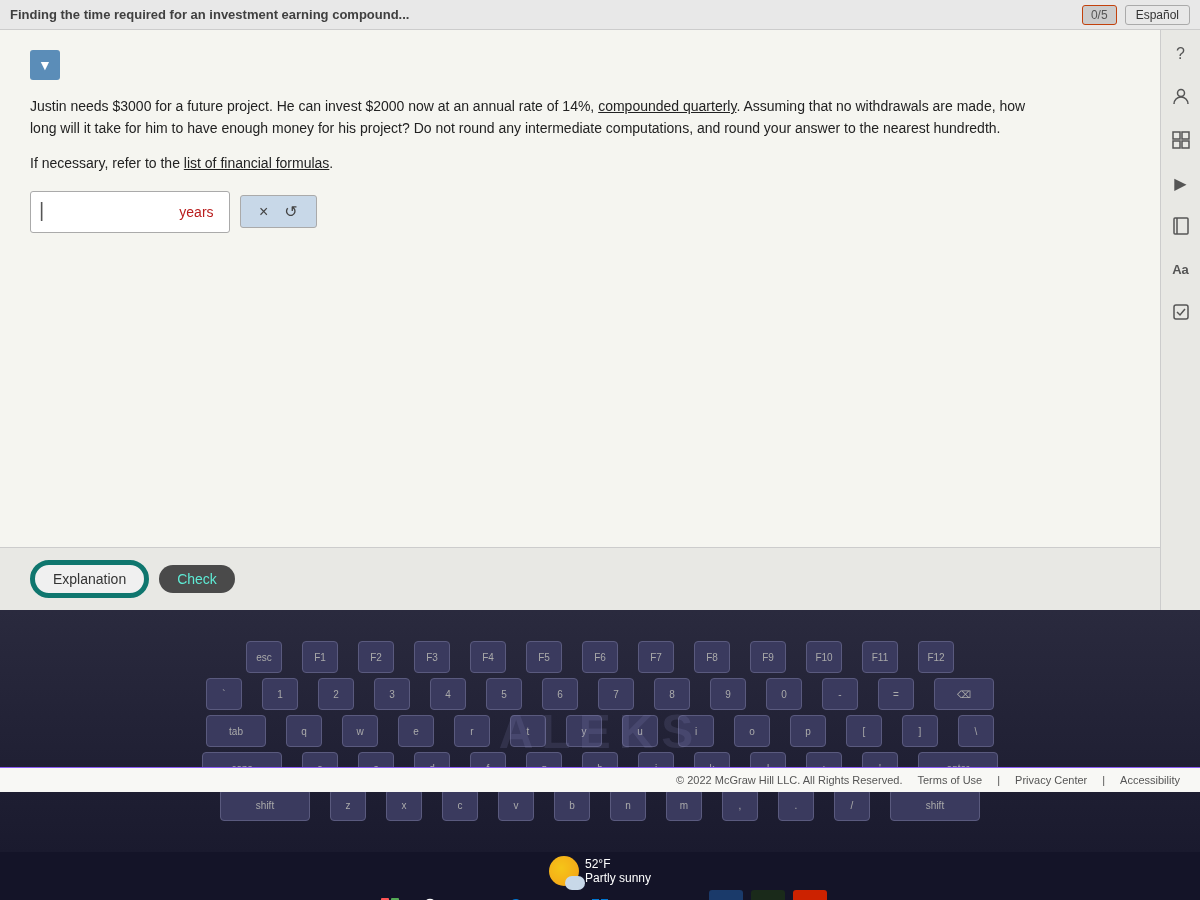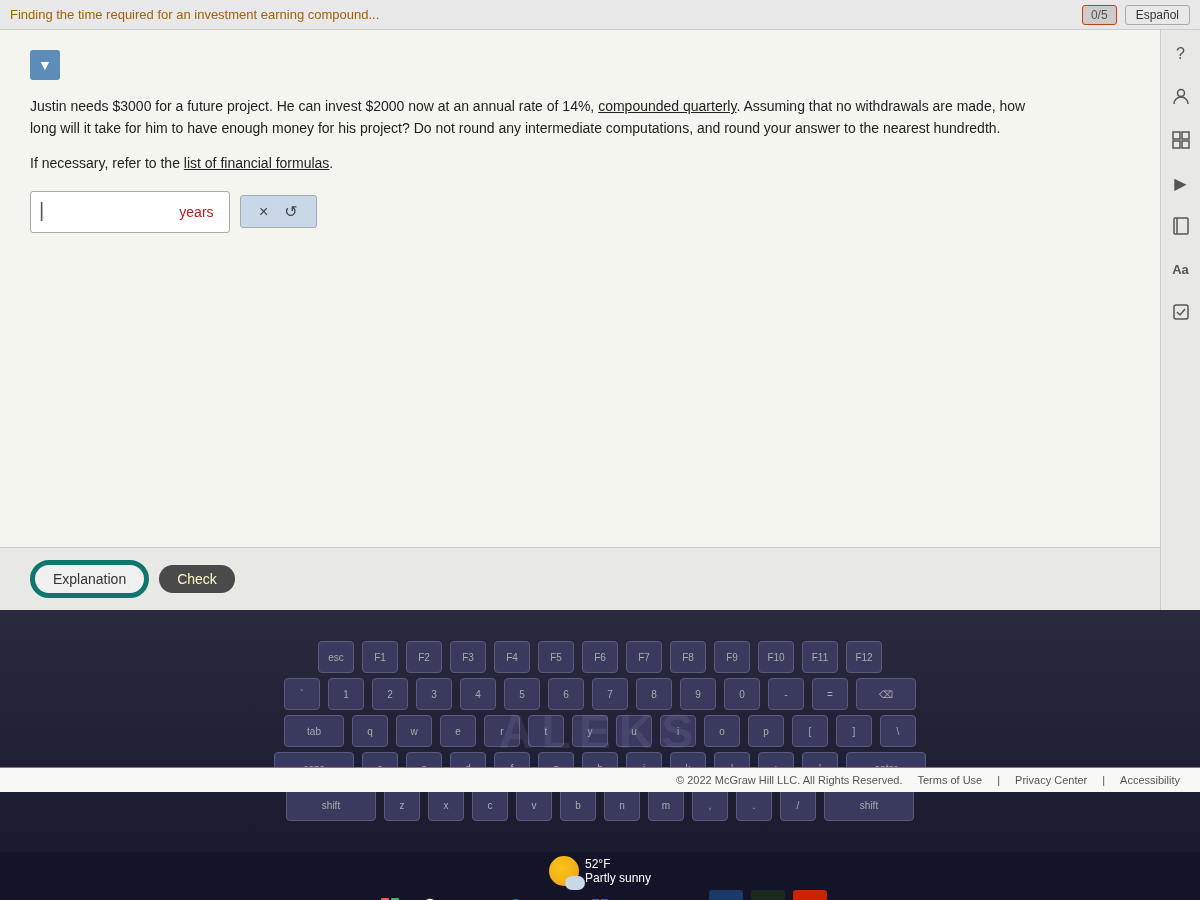--- a/index.html
+++ b/index.html
@@ -28,22 +28,22 @@
       align-items: center;
       justify-content: space-between;
       background: #e8e8e8;
       border-bottom: 1px solid #ccc;
       padding: 4px 10px;
       height: 30px;
     }
 
     .top-bar-title {
       font-size: 13px;
-      color: #a16207;
-      font-weight: normal;
+      color: #404040;
+      font-weight: bold;
     }
 
     .top-bar-right {
       display: flex;
       align-items: center;
       gap: 8px;
     }
 
     .score-badge {
       background: #ccc;
@@ -212,21 +212,21 @@
       color: #333;
       cursor: pointer;
     }
 
     .check-btn {
       background: #4a4a4a;
       border: none;
       border-radius: 20px;
       padding: 6px 18px;
       font-size: 14px;
-      color: #fef9c3;
+      color: #5eead4;
       cursor: pointer;
     }
 
     
     .right-sidebar {
       width: 40px;
       background: #e8e8e4;
       border-left: 1px solid #ccc;
       display: flex;
       flex-direction: column;
@@ -391,21 +391,21 @@
       display: flex;
       flex-direction: column;
       align-items: center;
       justify-content: center;
       gap: 5px;
       z-index: 0;
     }
 
     .keyboard-row {
       display: flex;
-      gap: 8px;
+      gap: 20px;
     }
 
     .key {
       background: #3a3a5e;
       border: 1px solid #5a5a7e;
       border-radius: 4px;
       color: #aaa;
       font-size: 10px;
       min-width: 36px;
       height: 32px;

